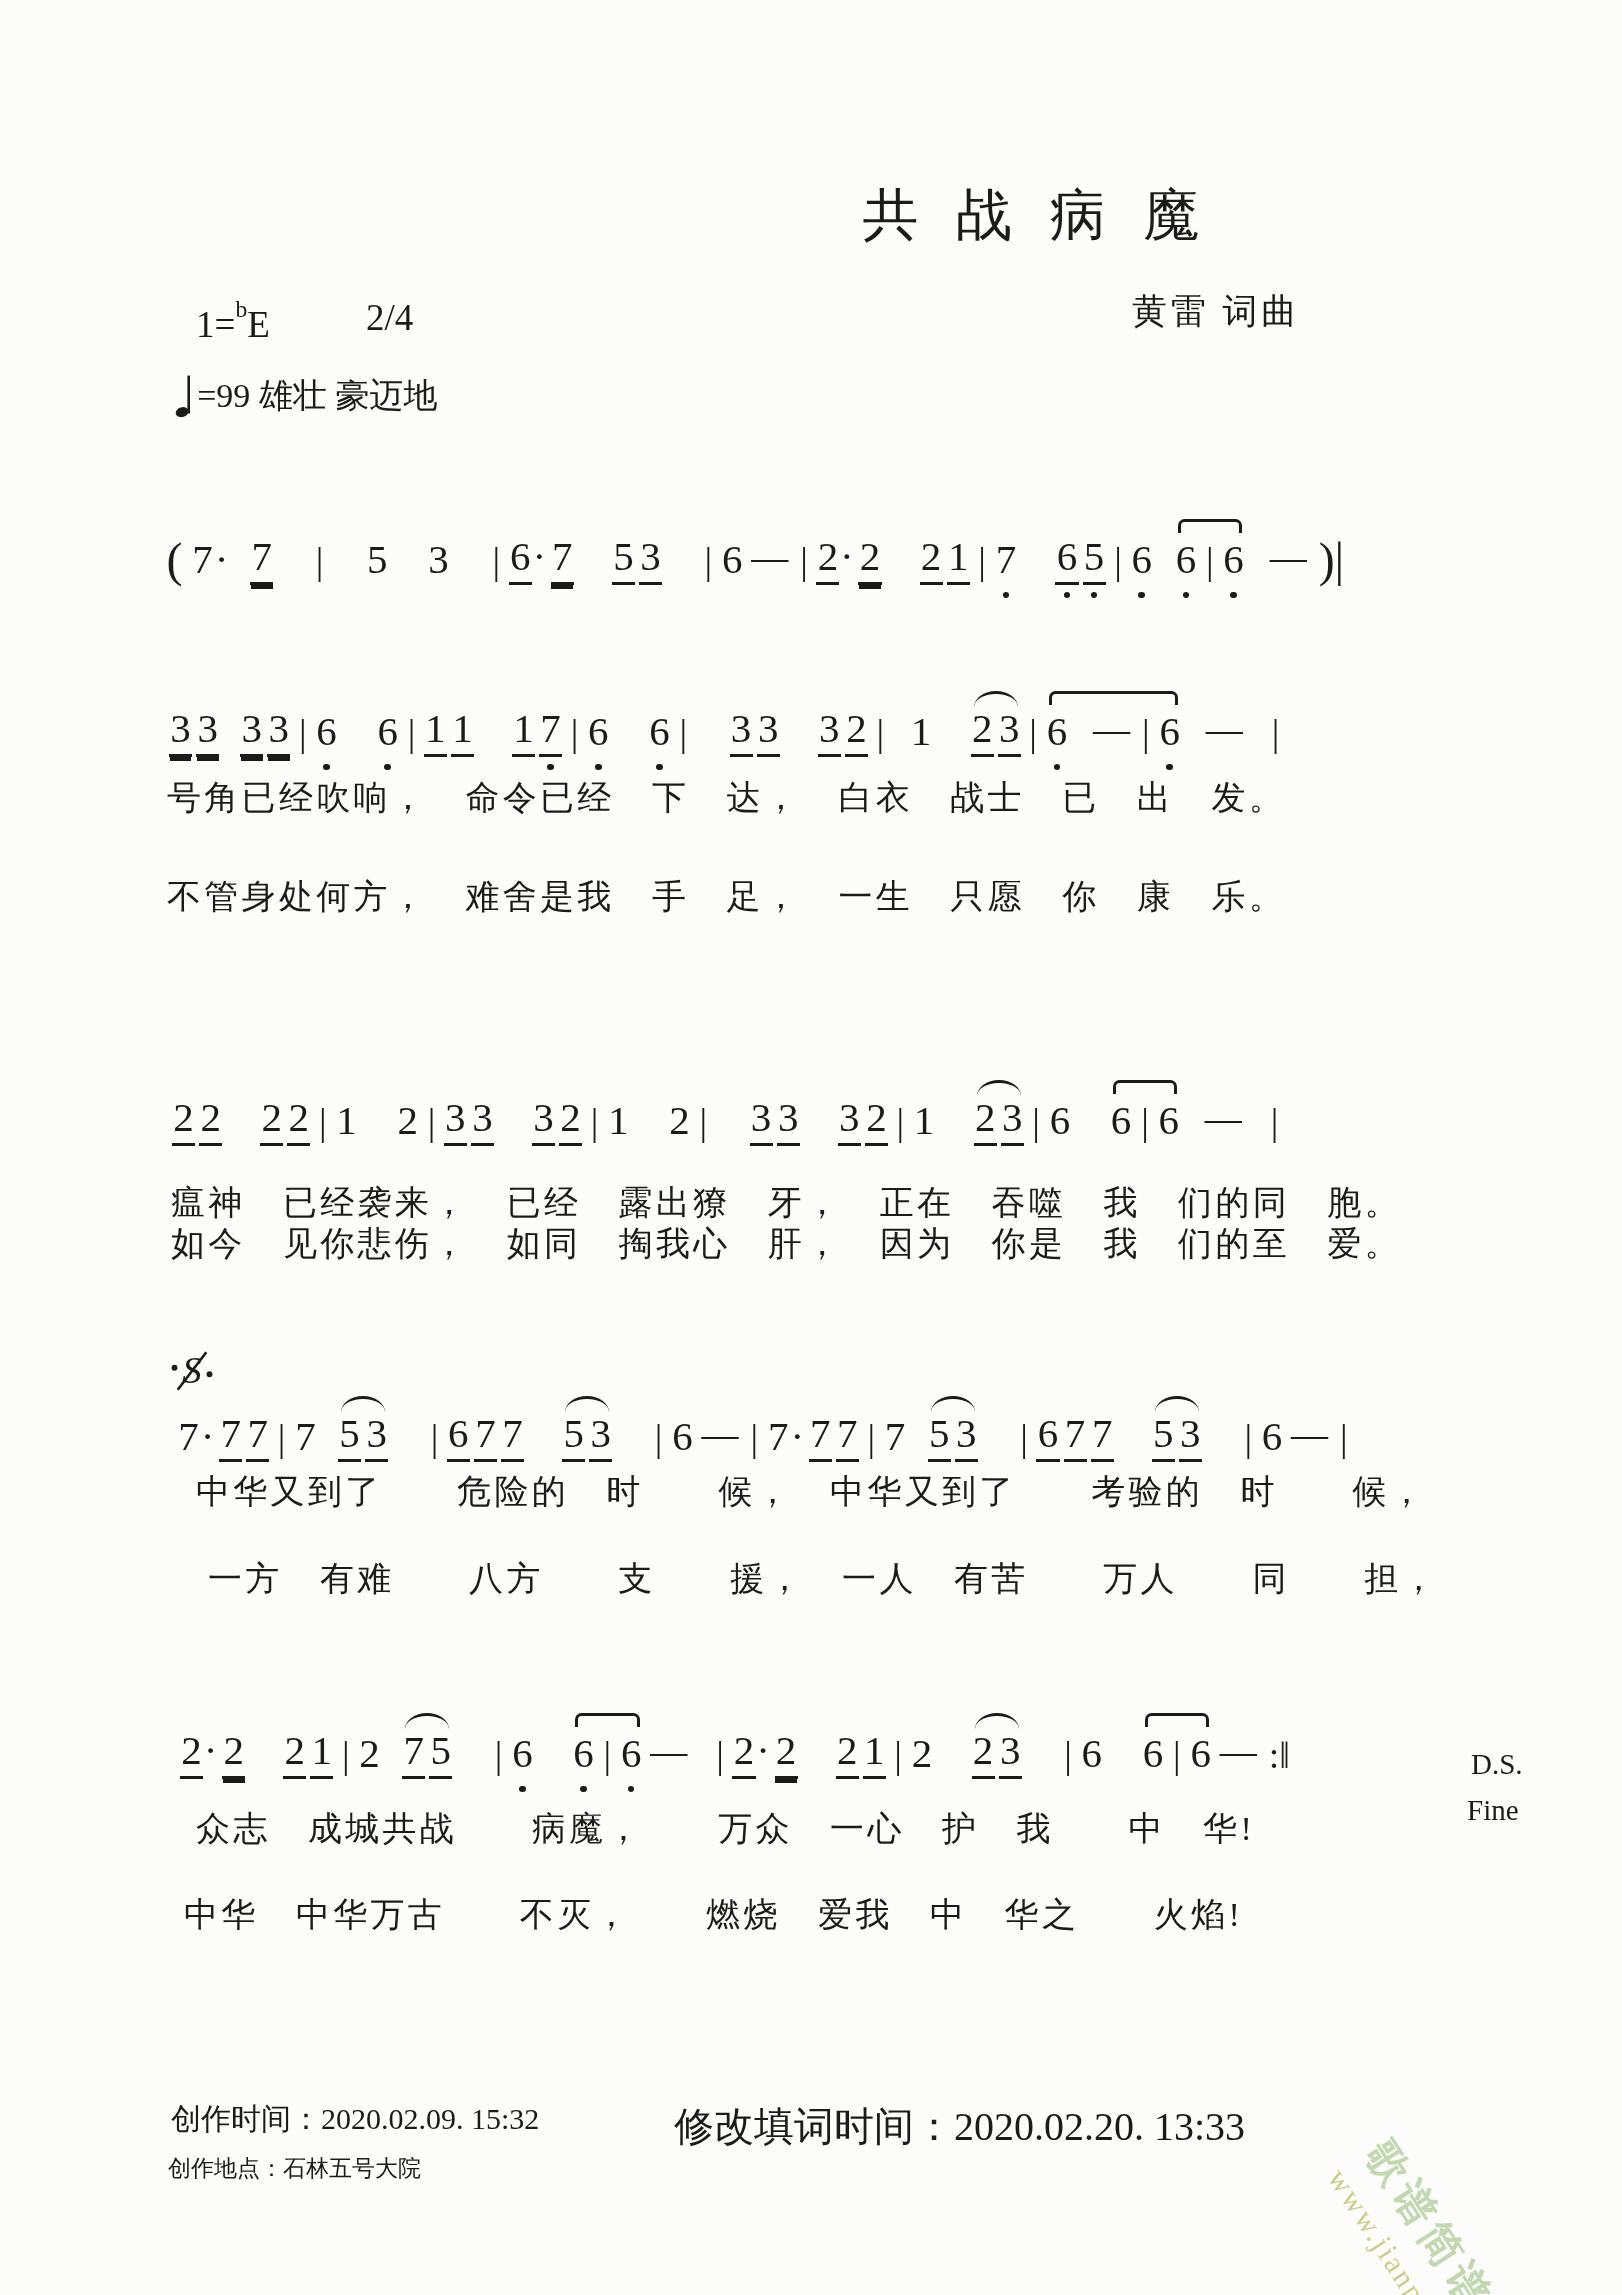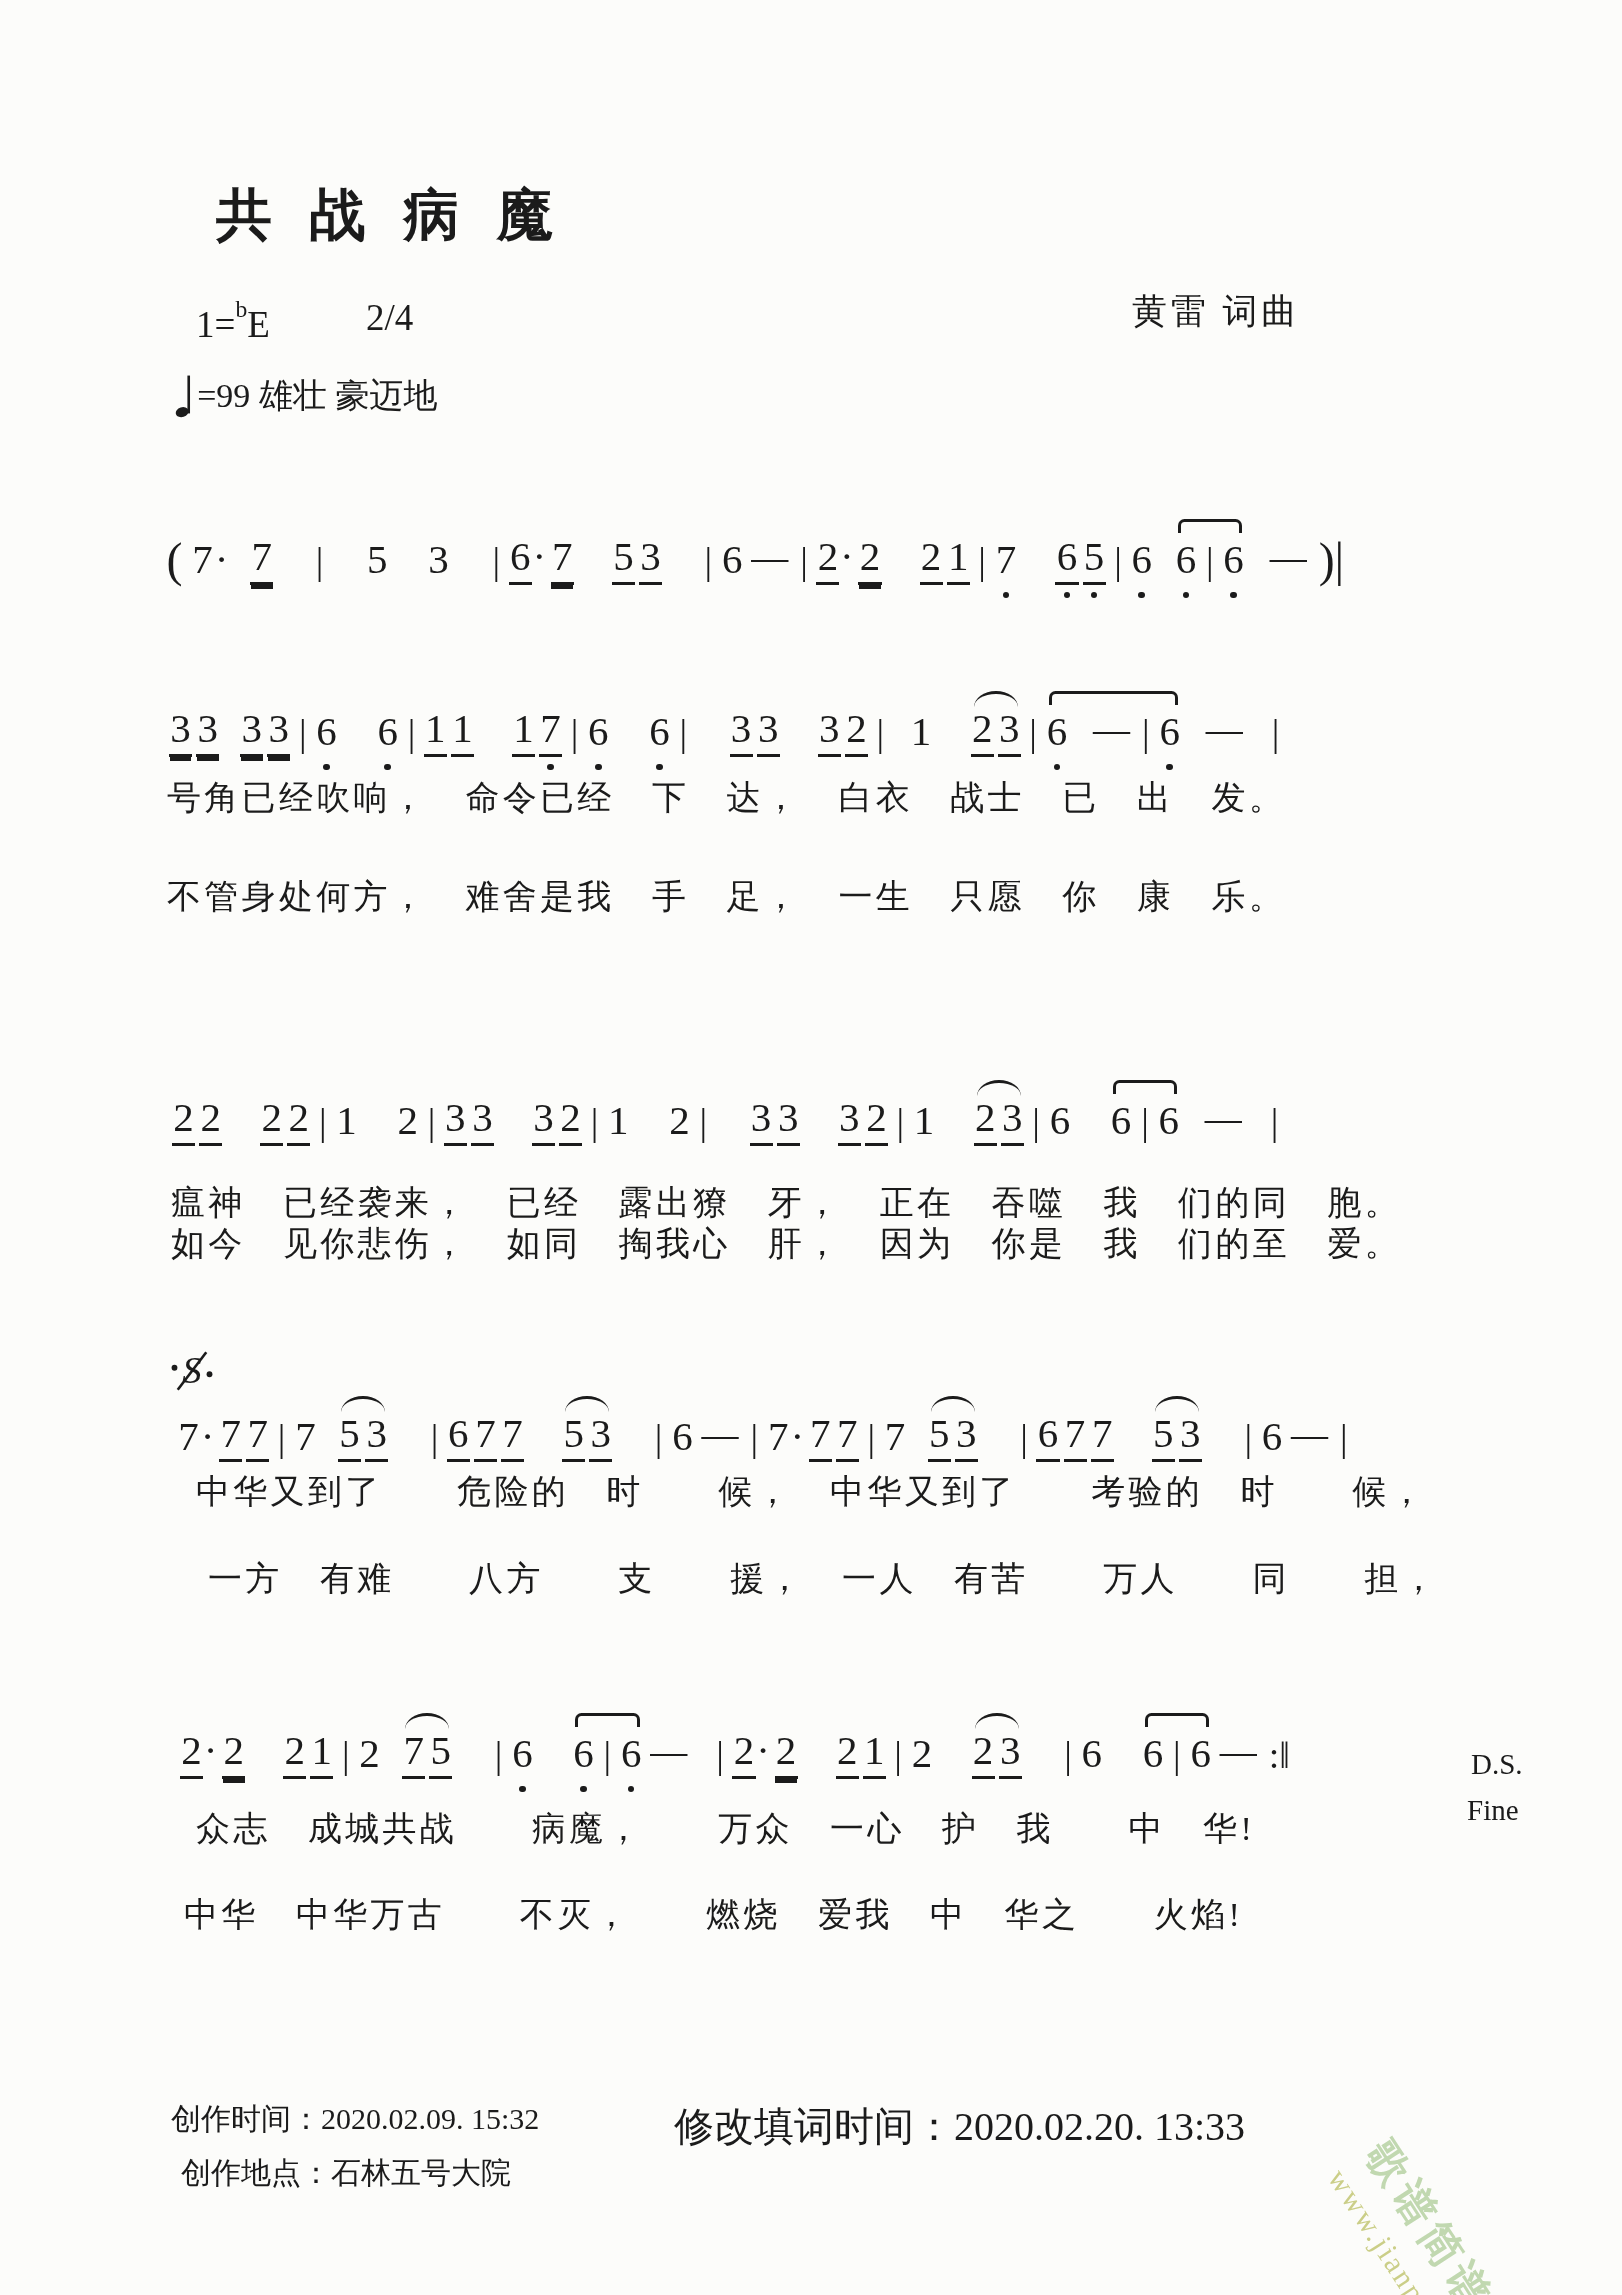--- a/index.html
+++ b/index.html
@@ -1,20 +1,20 @@
 <!DOCTYPE html>
 <html style="font-size:10.5px"><head>
 <meta charset="utf-8">
 <style>
   html,body{margin:0;padding:0;background:#d9d9d9;}
   .page{position:relative;width:1623px;height:2295px;margin:0 auto;background:#fcfcfa;overflow:hidden;
         font-family:"Liberation Serif","DejaVu Serif",serif;color:#1b1b1b;}
   
-  .title{position:absolute;left:216px;top:178px;width:995px;text-align:left;
-         font-size:56px;font-weight:bold;letter-spacing:11.8px;white-space:pre;}
+  .title{position:absolute;left:216px;top:178px;width:995px;text-align:right;
+         font-size:56px;font-weight:normal;letter-spacing:11.8px;white-space:pre;}
   .keyrow{position:absolute;left:196px;top:296px;font-size:37px;}
   .keyrow sup{font-size:23.6px;vertical-align:19.6px;}
   .meter{position:absolute;left:366px;top:296px;font-size:37px;}
   .composer{position:absolute;left:1132px;top:288px;font-size:35px;letter-spacing:3.9px;white-space:pre;}
   .temporow{position:absolute;left:175px;top:366px;height:59px;display:flex;align-items:center;}
   .temporow .qnote{margin-right:2.6px;}
   .temporow .ttext{font-size:34px;white-space:pre;}
   
   .mline{position:absolute;display:flex;align-items:flex-end;height:65px;font-size:41px;line-height:1;}
   .note{position:relative;display:inline-block;margin:0 2px;}
@@ -35,21 +35,21 @@
   .tie  > .arc{top:-19.6px;height:10.5px;border-top:3.3px solid #1b1b1b;border-left:3.3px solid #1b1b1b;border-right:3.3px solid #1b1b1b;border-radius:6.5px 6.5px 0 0;}
   
   .lyr{position:absolute;font-size:34px;letter-spacing:3.3px;white-space:pre;}
   
   .segno{position:absolute;left:171px;top:1347px;}
   .dsmark{position:absolute;left:1471px;top:1748px;font-size:29px;}
   .finemark{position:absolute;left:1467px;top:1794px;font-size:29px;}
   
   .foot1a{position:absolute;left:171px;top:2099px;font-size:30px;white-space:pre;text-align:center;}
   .foot1b{position:absolute;left:674px;top:2099px;font-size:40px;white-space:pre;}
-  .foot2{position:absolute;left:181px;top:2153px;font-size:30px;white-space:pre;}
+  .foot2{position:absolute;left:168px;top:2153px;font-size:23px;white-space:pre;}
   
   .wm{position:absolute;left:1400px;top:2130px;transform:rotate(57deg);transform-origin:0 0;}
   .wm .wm-cn{font-size:42px;font-weight:bold;letter-spacing:6.5px;color:#b7d2a4;opacity:.85;white-space:pre;}
   .wm .wm-url{font-size:30px;letter-spacing:2.6px;color:#c6ca7c;opacity:.9;white-space:pre;margin-top:3.9px;}
 </style>
 </head>
 <body>
 
 <div class="page">
 

